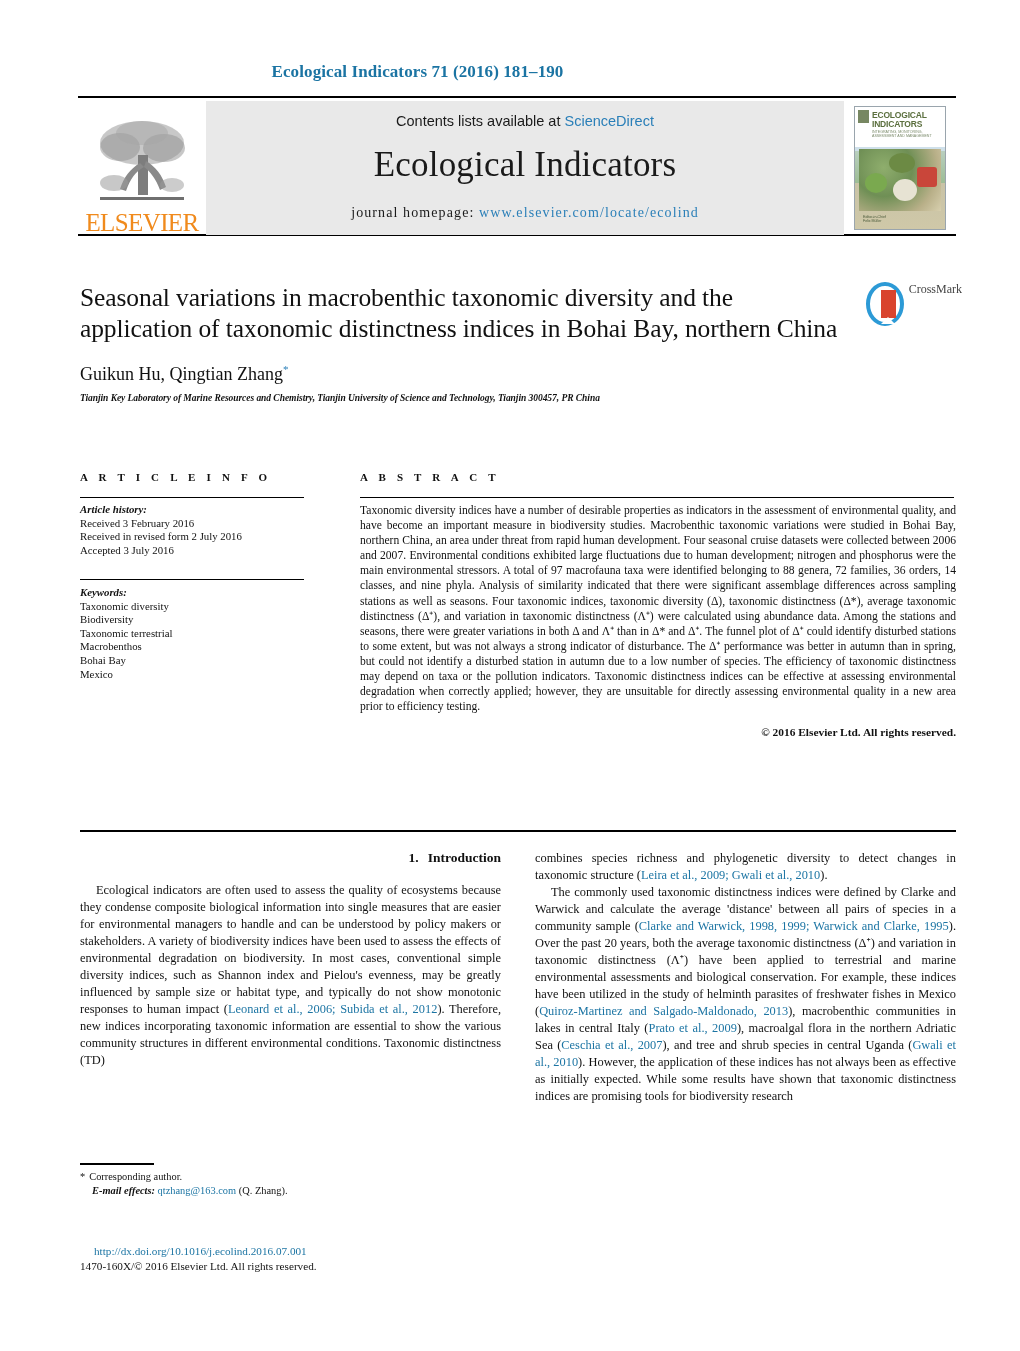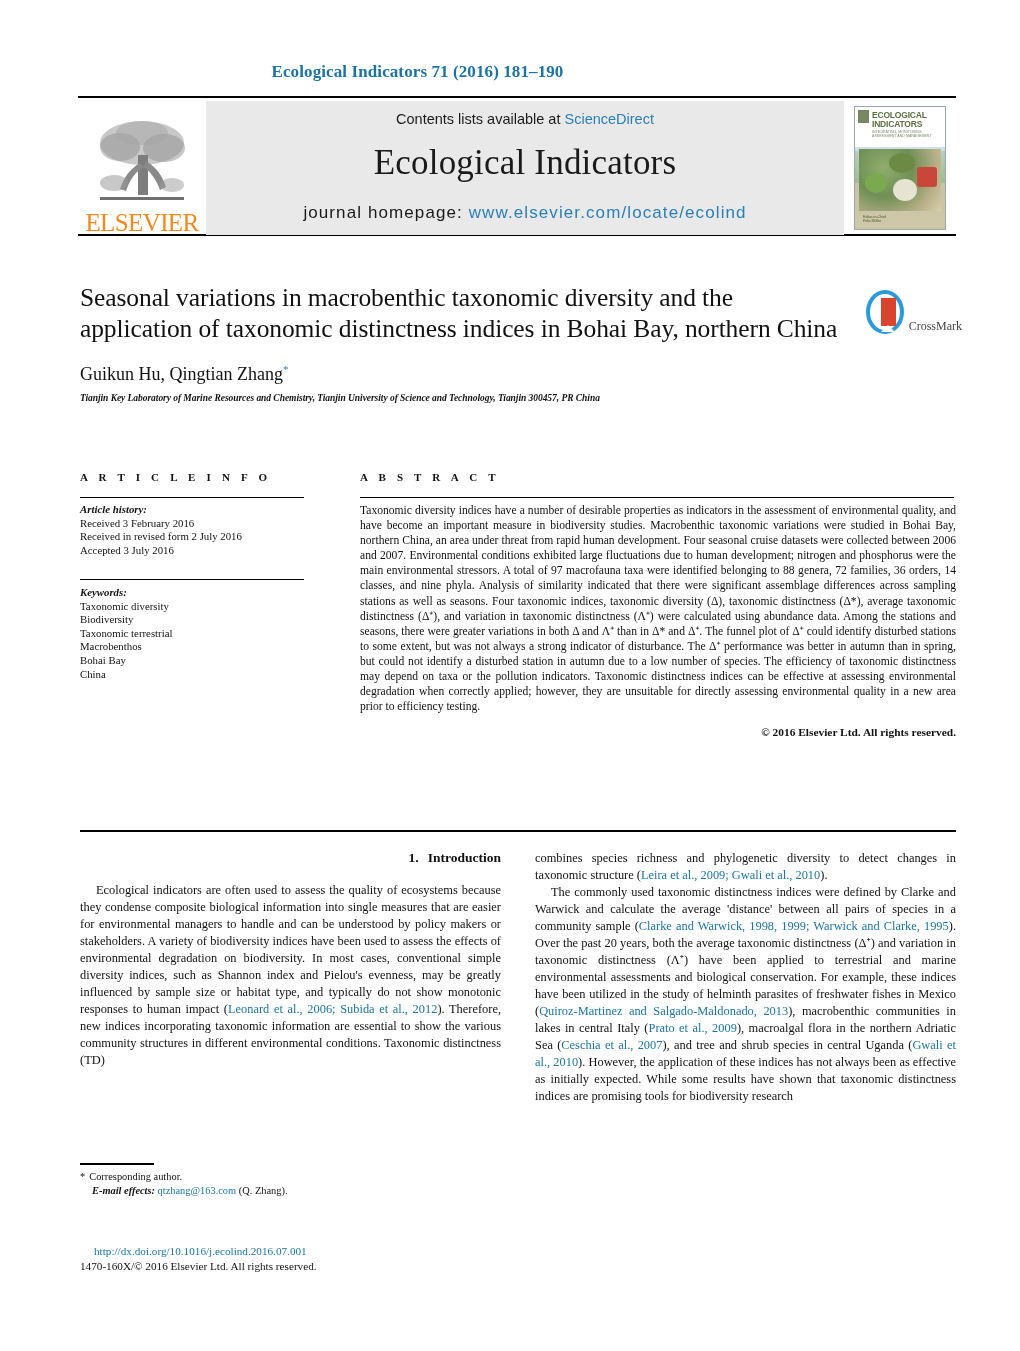--- a/index.html
+++ b/index.html
@@ -93,22 +93,22 @@
     color: #2a7fb8;
   }
   .journal-title {
     font-family: "Liberation Serif", serif;
     font-size: 35px;
     color: #1a1a1a;
     letter-spacing: 0.2px;
     margin-bottom: 20px;
   }
   .homepage-line {
-    font-family: Liberation Sans, sans-serif;
-    font-size: 17px;
+    font-family: Liberation Serif, serif;
+    font-size: 14px;
     color: #1a1a1a;
     letter-spacing: 1.1px;
   }
   .homepage-line .url {
     color: #2a7fb8;
   }
 
   .cover-block {
     width: 112px;
     display: flex;
@@ -192,21 +192,21 @@
     font-size: 9.5px;
     color: #111;
     letter-spacing: -0.05px;
   }
 
   
   .crossmark {
     position: absolute;
     left: 866px; top: 282px;
     width: 96px; height: 52px;
-    display: flex; align-items: flex-end;
+    display: flex; align-items: flex-start;
   }
   .cm-badge {
     width: 44px; height: 44px; border-radius: 50%;
     background: #ffffff;
     border: 4px solid #2c9ad6;
     position: relative;
     box-sizing: border-box;
   }
   .cm-book {
     position: absolute; left: 11px; top: 4px;
@@ -449,21 +449,21 @@
     <div>Accepted 3 July 2016</div>
   </div>
 
   <div class="keywords">
     <div class="lbl">Keywords:</div>
     <div>Taxonomic diversity</div>
     <div>Biodiversity</div>
     <div>Taxonomic terrestrial</div>
     <div>Macrobenthos</div>
     <div>Bohai Bay</div>
-    <div>China</div>
+    <div>Mexico</div>
   </div>
 
   <div class="abstract">
     <div>Taxonomic diversity indices have a number of desirable properties as indicators in the assessment of environmental quality, and have become an important measure in biodiversity studies. Macrobenthic taxonomic variations were studied in Bohai Bay, northern China, an area under threat from rapid human development. Four seasonal cruise datasets were collected between 2006 and 2007. Environmental conditions exhibited large fluctuations due to human development; nitrogen and phosphorus were the main environmental stressors. A total of 97 macrofauna taxa were identified belonging to 88 genera, 72 families, 36 orders, 14 classes, and nine phyla. Analysis of similarity indicated that there were significant assemblage differences across sampling stations as well as seasons. Four taxonomic indices, taxonomic diversity (Δ), taxonomic distinctness (Δ*), average taxonomic distinctness (Δ⁺), and variation in taxonomic distinctness (Λ⁺) were calculated using abundance data. Among the stations and seasons, there were greater variations in both Δ and Λ⁺ than in Δ* and Δ⁺. The funnel plot of Δ⁺ could identify disturbed stations to some extent, but was not always a strong indicator of disturbance. The Δ⁺ performance was better in autumn than in spring, but could not identify a disturbed station in autumn due to a low number of species. The efficiency of taxonomic distinctness may depend on taxa or the pollution indicators. Taxonomic distinctness indices can be effective at assessing environmental degradation when correctly applied; however, they are unsuitable for directly assessing environmental quality in a new area prior to efficiency testing.</div>
     <div class="copyline">© 2016 Elsevier Ltd. All rights reserved.</div>
   </div>
 
   <div class="ruleA"></div>
 
   <div class="body-left">

